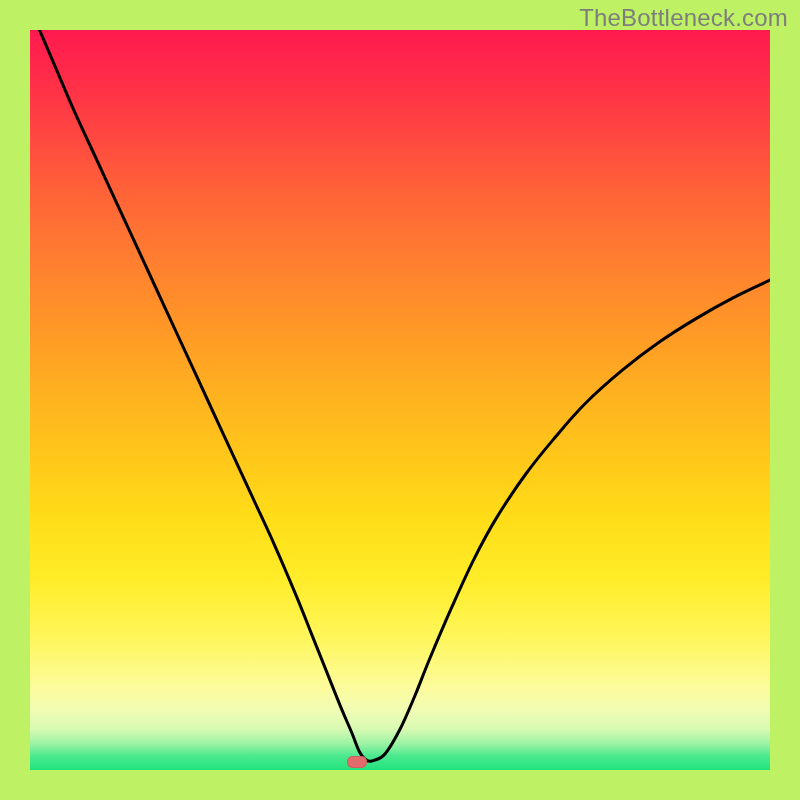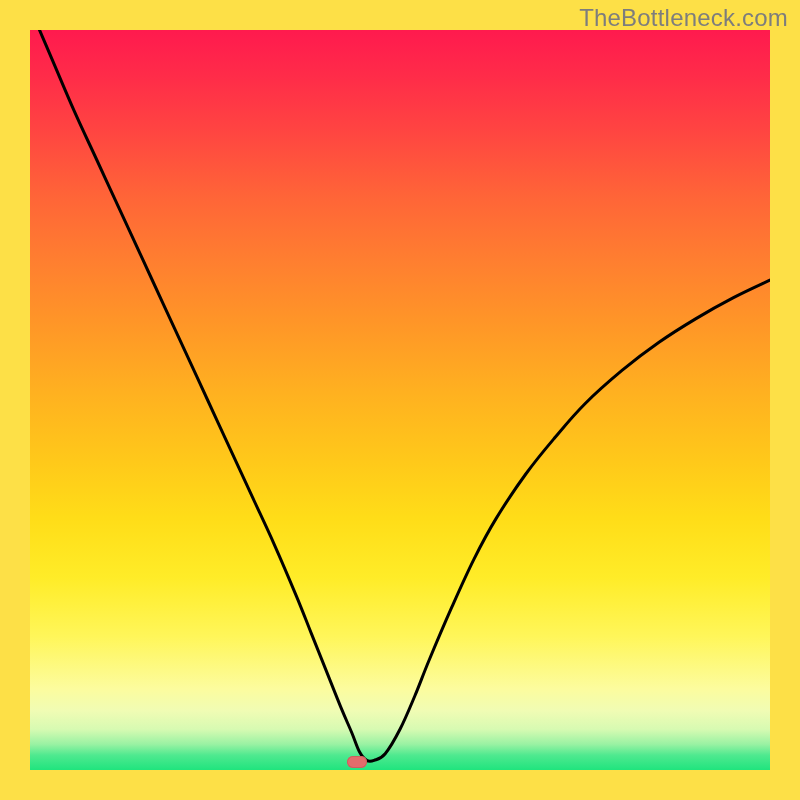--- a/index.html
+++ b/index.html
@@ -10,21 +10,21 @@
     background: #ffffff;
     overflow: hidden;
     font-family: Arial, Helvetica, sans-serif;
   }
   .frame {
     position: absolute;
     top: 0;
     left: 0;
     width: 800px;
     height: 800px;
-    background: #fde047;
+    background: #bef264;
   }
   .plot-area {
     position: absolute;
     top: 30px;
     left: 30px;
     width: 740px;
     height: 740px;
     overflow: hidden;
   }
   .gradient-bg {

